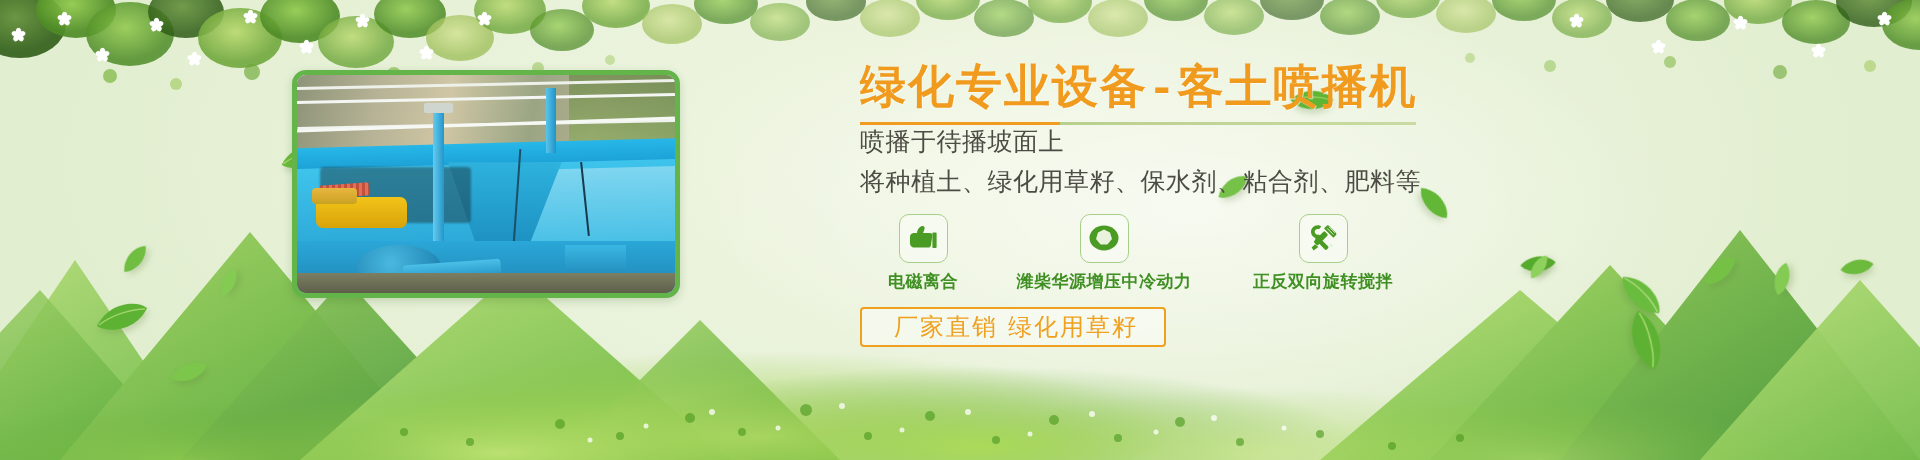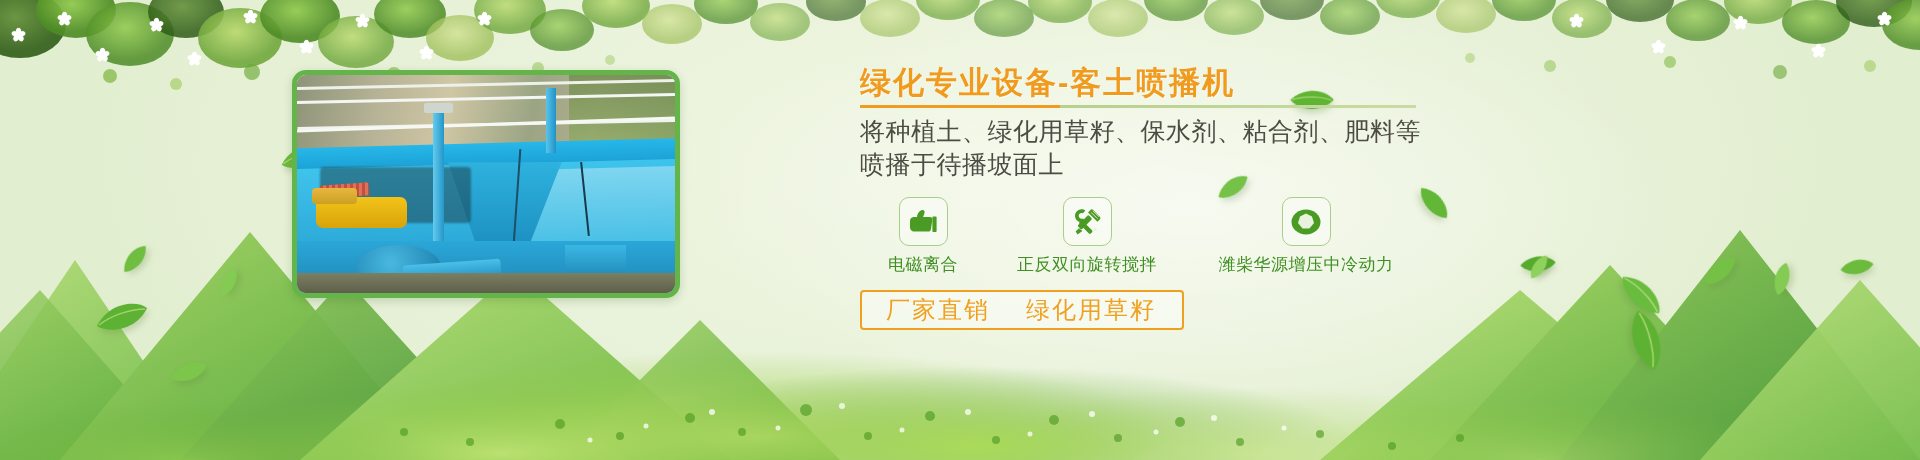--- a/index.html
+++ b/index.html
@@ -202,47 +202,49 @@
     transform:rotate(-6deg);
   }
 
   
   .content{
     position:absolute;
     left:860px; top:66px;
     width:720px;
   }
   .title{
-    font-size:31px;
+    font-size:46px;
     font-weight:bold;
     letter-spacing:2px;
     color:#f09a1e;
     line-height:1.08;
     text-shadow:1px 1px 0 rgba(255,255,255,.55);
     white-space:nowrap;
+    font-family:Liberation Mono, monospace;
   }
   .divider{
     margin-top:6px;
     width:556px; height:3px;
     background:linear-gradient(90deg,#ef9c20 0%, #ef9c20 36%, #b9cf8e 36%, #c9dba3 100%);
   }
   .subtitle{
     margin-top:7px;
     font-size:25px;
     line-height:1.32;
     color:#4c4c44;
     letter-spacing:.5px;
     white-space:nowrap;
   }
 
   
   .features{
     margin-top:16px;
     display:flex;
     align-items:flex-start;
+    font-weight:bold;
   }
   .feature{
     text-align:center;
   }
   .feat-box{
     width:49px;height:49px;
     margin:0 auto;
     border:1px solid #a8cf8a;
     border-radius:10px;
     background:rgba(255,255,255,.35);
@@ -263,22 +265,22 @@
     align-items:stretch;
     border:2px solid #f0a01f;
     border-radius:4px;
     overflow:hidden;
     height:40px;
     background:rgba(255,255,255,.42);
   }
   .cta-slogans{
     display:flex;
     align-items:center;
-    padding:0 26px 0 24px;
-    gap:36px;
+    padding:0 26px 0 32px;
+    gap:10px;
   }
   .cta-slogan{
     font-size:24px;
     color:#f0a01f;
     letter-spacing:2px;
     white-space:nowrap;
   }
   .cta-button{
     display:flex;align-items:center;justify-content:center;
     padding:0 22px;
@@ -644,34 +646,44 @@
       <div class="ph-ground"></div>
     </div>
   </div>
 
   <div class="content">
 
     <div class="title">绿化专业设备-客土喷播机</div>
 
     <div class="divider"></div>
 
+    <div class="subtitle" style="margin-top:0">喷播于待播坡面上</div>
     <div class="subtitle">将种植土、绿化用草籽、保水剂、粘合剂、肥料等</div>
-    <div class="subtitle" style="margin-top:0">喷播于待播坡面上</div>
 
     
     <div class="features">
 
       <div class="feature" style="width:126px">
         <div class="feat-box">
           <svg width="30" height="26" viewBox="0 0 30 26">
             <path d="M2 12 C2 9 4 8 6 8 L9 8 C9 5 11 2 14 1 C16 .5 17 2 16.5 4 C16.2 5.4 15.6 6.7 15 8 L22 8 C23.6 8 24.6 9.2 24.4 10.6 L23 20 C22.8 21.6 21.6 22.6 20 22.6 L7 22.6 C4.2 22.6 2 21 2 18.4 Z" fill="#4a9b23"></path>
             <rect x="24.4" y="7.4" width="4.2" height="15.6" rx="1" fill="#4a9b23"></rect>
           </svg>
         </div>
         <div class="feat-label">电磁离合</div>
+      </div>
+
+      <div class="feature" style="width:236px">
+        <div class="feat-box">
+          <svg width="32" height="30" viewBox="0 0 32 30">
+            <ellipse cx="16" cy="15" rx="14.5" ry="12.4" fill="#4a9b23"></ellipse>
+            <path d="M16 6.6 L22 9.6 L24 16 L19.4 21.6 L12.6 21.6 L8 16 L10 9.6 Z" fill="#e8f2dc"></path>
+          </svg>
+        </div>
+        <div class="feat-label">潍柴华源增压中冷动力</div>
       </div>
 
       <div class="feature" style="width:202px">
         <div class="feat-box">
           <svg width="30" height="30" viewBox="0 0 30 30">
             <g fill="#4a9b23">
 
               <path d="M9.6 2.2 C6 2.2 3 5.2 3 8.8 C3 12.4 6 15.3 9.6 15.3 C11 15.3 12.3 14.9 13.3 14.1 L11 11.4 C10.6 11.6 10.1 11.7 9.6 11.7 C8 11.7 6.7 10.4 6.7 8.8 C6.7 7.2 8 5.9 9.6 5.9 C10.1 5.9 10.6 6 11 6.2 L13.3 3.5 C12.3 2.7 11 2.2 9.6 2.2 Z"></path>
 
               <rect x="11.6" y="12.2" width="4.4" height="16" rx="1.4" transform="rotate(-45 13.8 20.2)"></rect>
@@ -685,30 +697,20 @@
             <g stroke="#e8f2dc" stroke-width="1" opacity=".9">
               <line x1="19.2" y1="5.4" x2="25.4" y2="11.6"></line>
               <line x1="21" y1="3.8" x2="27" y2="9.8"></line>
             </g>
             <circle cx="23.2" cy="22.4" r="1.6" fill="#e8f2dc"></circle>
           </svg>
         </div>
         <div class="feat-label">正反双向旋转搅拌</div>
       </div>
 
-      <div class="feature" style="width:236px">
-        <div class="feat-box">
-          <svg width="32" height="30" viewBox="0 0 32 30">
-            <ellipse cx="16" cy="15" rx="14.5" ry="12.4" fill="#4a9b23"></ellipse>
-            <path d="M16 6.6 L22 9.6 L24 16 L19.4 21.6 L12.6 21.6 L8 16 L10 9.6 Z" fill="#e8f2dc"></path>
-          </svg>
-        </div>
-        <div class="feat-label">潍柴华源增压中冷动力</div>
-      </div>
-
     </div>
 
     
     <div class="cta">
       <div class="cta-slogans">
         <span class="cta-slogan">厂家直销</span>
         <span class="cta-slogan">绿化用草籽</span>
       </div>
     </div>
 

